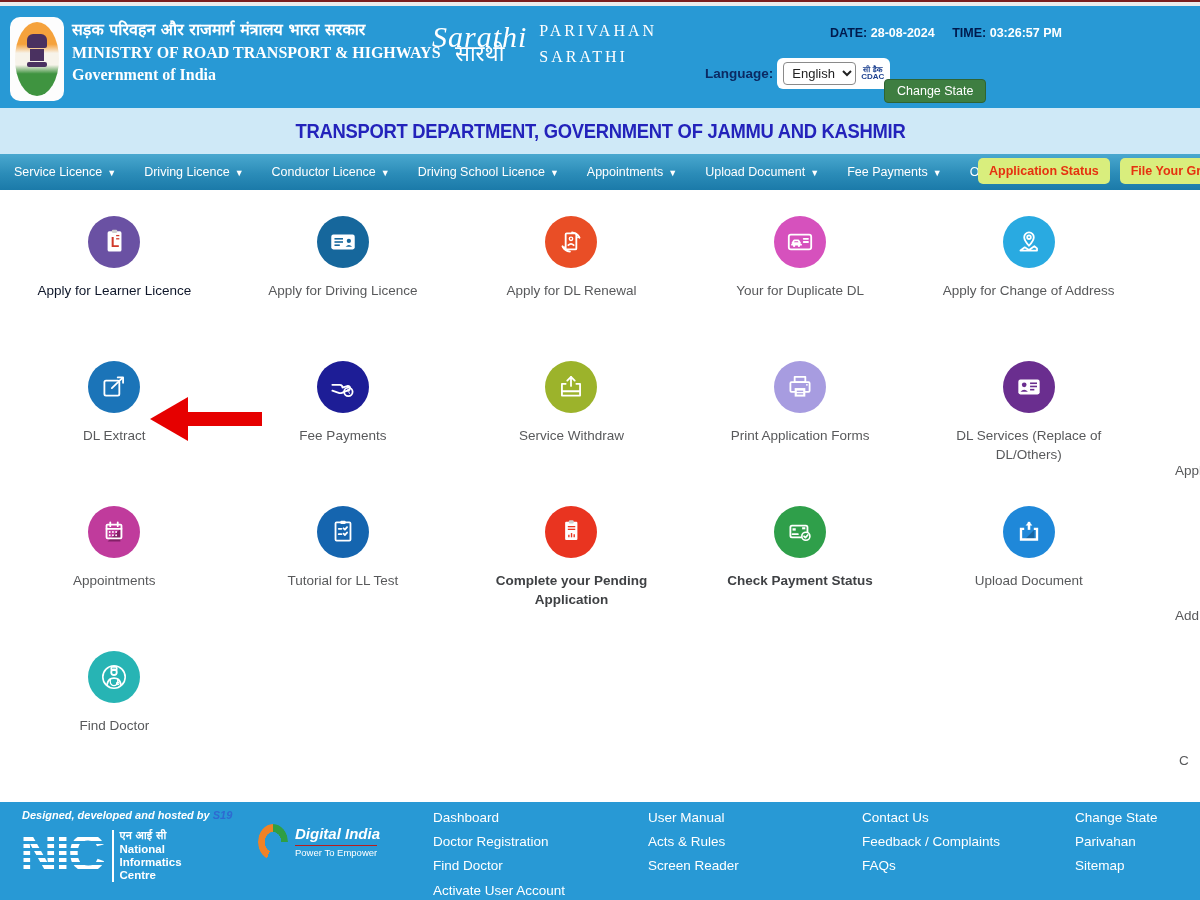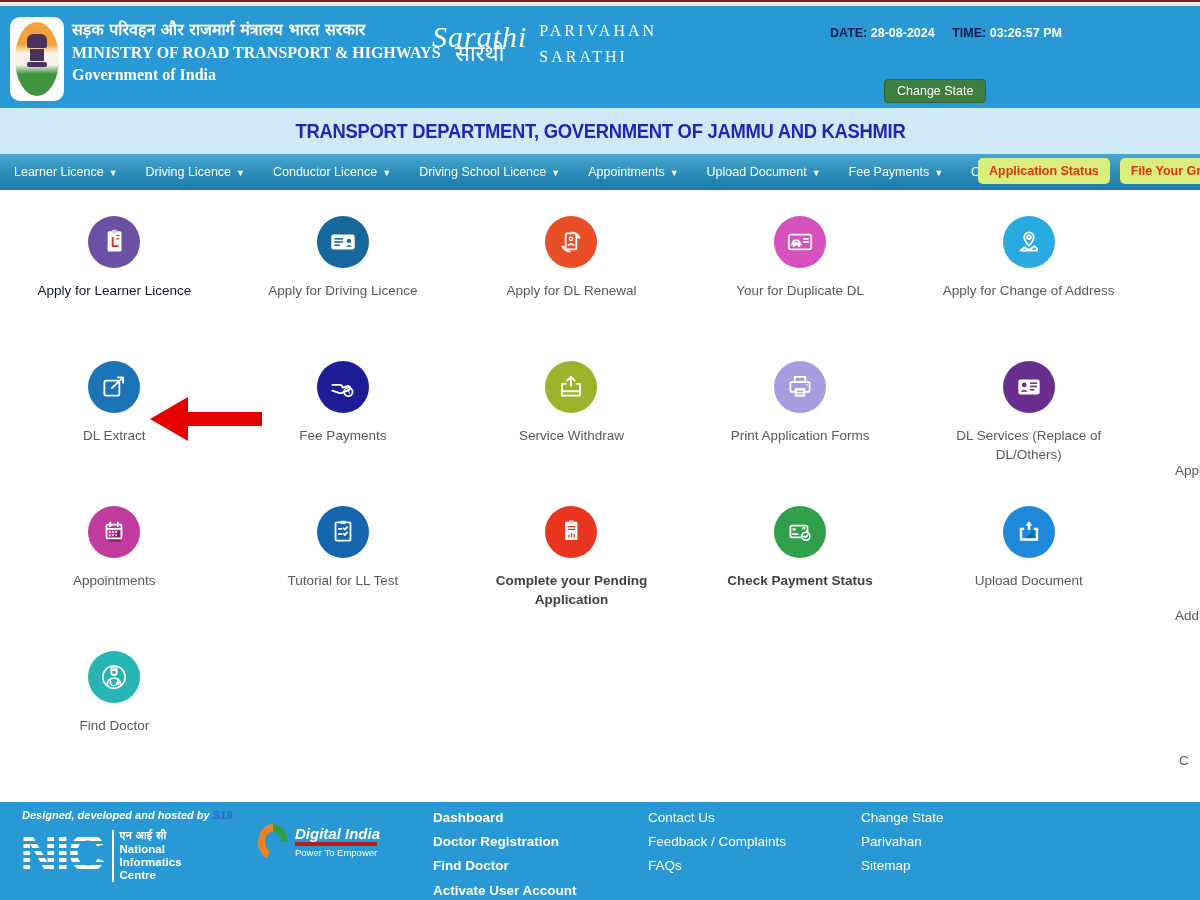--- a/index.html
+++ b/index.html
@@ -88,25 +88,25 @@
     color:#fff;
     background-image:repeating-linear-gradient(180deg,#fff 0 4px,rgba(255,255,255,0) 4px 7px);
     -webkit-background-clip:text; background-clip:text; -webkit-text-fill-color:transparent; }
   .nic-text { font-size:11.5px; font-weight:bold; line-height:1.15; padding-left:6px; border-left:2px solid #fff; }
   .nic-text .dev { font-family:"DejaVu Sans", sans-serif; font-size:11px; }
   .di-logo { position:absolute; left:258px; top:22px; display:flex; align-items:center; gap:7px; }
   .di-swoosh { width:30px; height:36px; border-radius:50%;
     background:conic-gradient(from 200deg,#f08226 0 160deg,#2f9e44 160deg 250deg,transparent 250deg);
     -webkit-mask:radial-gradient(closest-side,transparent 55%,#000 56%); mask:radial-gradient(closest-side,transparent 55%,#000 56%); }
   .di-text .t1 { font-size:15px; font-weight:bold; font-style:italic; }
-  .di-text .t2 { font-size:9.5px; border-top:4px solid #b91c1c; display:inline-block; padding-top:1px; }
+  .di-text .t2 { font-size:9.5px; border-top:1px solid #b91c1c; display:inline-block; padding-top:1px; }
   .footer-cols { position:absolute; left:433px; top:8px; display:flex; }
   .fcol { display:flex; flex-direction:column; gap:8px; }
   .fcol a { color:#fff; font-size:13.5px; text-decoration:none; line-height:1.2; cursor:pointer; }
-  .fc1 { width:215px;font-weight:bold; } .fc2 { width:214px; } .fc3 { width:213px; } .fc4 { width:120px; }
+  .fc1 { width:215px; } .fc2 { width:214px; } .fc3 { width:213px; } .fc4 { width:120px; }
 </style>
 </head>
 <body>
 
 <div class="top-strip"></div>
 
 <div class="header">
   <div class="emblem-badge">
     <div class="emblem-oval">
       <div class="emblem-lion">
@@ -133,30 +133,42 @@
     </div>
   </div>
 
   <div class="datetime-row">
     <span class="dt-label">DATE:</span>
     <span class="dt-value">28-08-2024</span>
     <span class="dt-label">TIME:</span>
     <span class="dt-value">03:26:57 PM</span>
   </div>
 
+  <div class="lang-row">
+    <span class="lang-label">Language:</span>
+    <span class="lang-box">
+      <select class="lang-select">
+        <option>English</option>
+      </select>
+      <span class="cdac-logo">
+        <span class="dev">सी डैक</span>
+        <span>CDAC</span>
+      </span>
+    </span>
+  </div>
   <button class="change-state-btn">Change State</button>
 </div>
 
 <div class="title-bar">
   <span>TRANSPORT DEPARTMENT, GOVERNMENT OF JAMMU AND KASHMIR</span>
 </div>
 
 <div class="nav-bar">
   <div id="nav-items" style="display:flex;align-items:center;">
-      <div class="nav-item"><span>Learner Licence</span><span class="caret">▼</span></div>
+      <div class="nav-item"><span>Service Licence</span><span class="caret">▼</span></div>
       <div class="nav-item"><span>Driving Licence</span><span class="caret">▼</span></div>
       <div class="nav-item"><span>Conductor Licence</span><span class="caret">▼</span></div>
       <div class="nav-item"><span>Driving School Licence</span><span class="caret">▼</span></div>
       <div class="nav-item"><span>Appointments</span><span class="caret">▼</span></div>
       <div class="nav-item"><span>Upload Document</span><span class="caret">▼</span></div>
       <div class="nav-item"><span>Fee Payments</span><span class="caret">▼</span></div>
       <div class="nav-item"><span>Others</span><span class="caret">▼</span></div>
     </div>
   <div class="nav-btns" id="nav-btns">
       <button class="nav-yellow-btn" style="background: rgb(217, 238, 125); color: rgb(230, 50, 15);">Application Status</button>
@@ -418,20 +430,25 @@
       <div><span class="t2">Power To Empower</span></div>
     </div>
   </div>
   <div class="footer-cols" id="footer-cols">
       <div class="fcol fc1">
         <a href="#">Dashboard</a>
         <a href="#">Doctor Registration</a>
         <a href="#">Find Doctor</a>
         <a href="#">Activate User Account</a>
       </div>
+      <div class="fcol fc2">
+        <a href="#">User Manual</a>
+        <a href="#">Acts &amp; Rules</a>
+        <a href="#">Screen Reader</a>
+      </div>
       <div class="fcol fc3">
         <a href="#">Contact Us</a>
         <a href="#">Feedback / Complaints</a>
         <a href="#">FAQs</a>
       </div>
       <div class="fcol fc4">
         <a href="#">Change State</a>
         <a href="#">Parivahan</a>
         <a href="#">Sitemap</a>
       </div>

